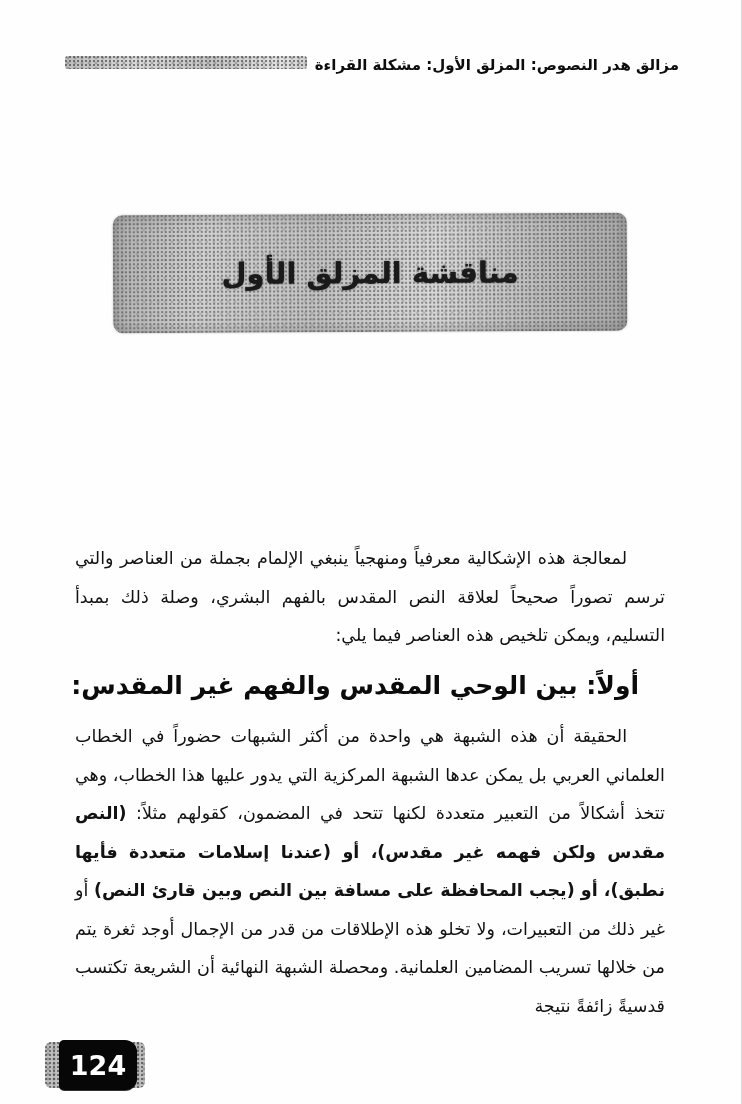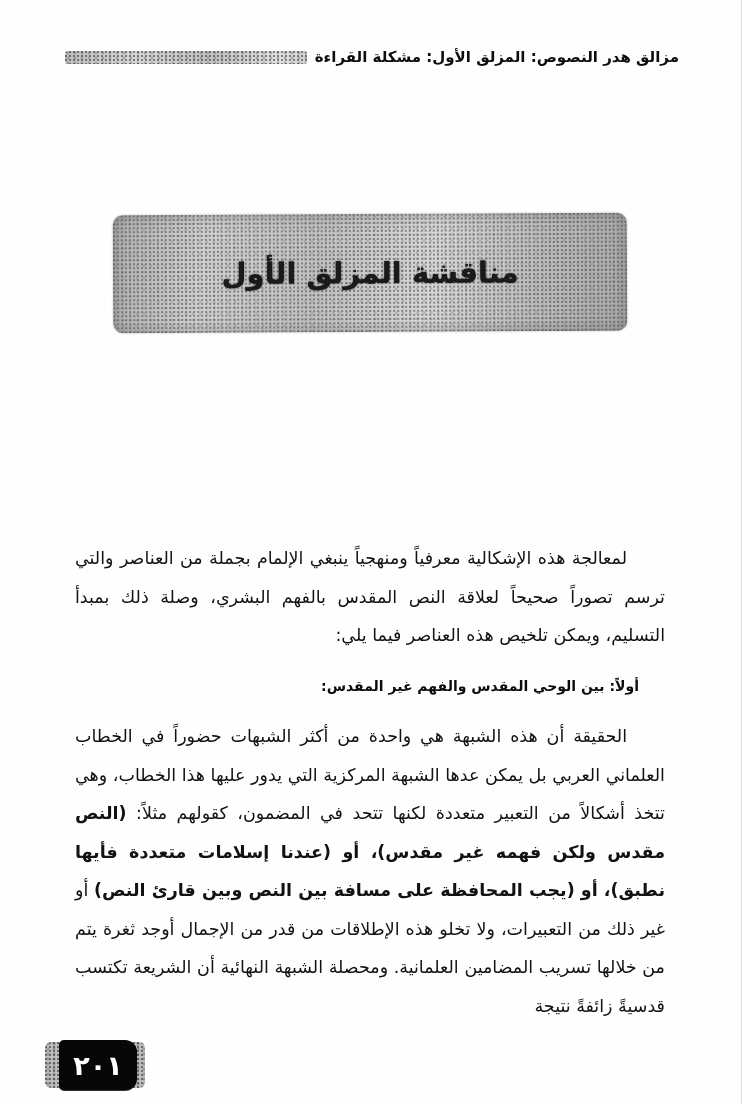--- a/index.html
+++ b/index.html
@@ -12,25 +12,25 @@
     overflow: hidden;
     direction: rtl;
     font-family: "DejaVu Sans", "DejaVu Serif", sans-serif;
     color: #141414;
     border-right: 1px solid #d9d9d9;
   }
 
   
   .page-header {
     position: absolute;
-    top: 48px;
+    top: 56px;
     right: 62px;
     left: 62px;
     display: flex;
-    align-items: flex-end;
+    align-items: flex-start;
   }
   .header-title {
     font-size: 15px;
     font-weight: 700;
     white-space: nowrap;
     color: #0d0d0d;
   }
   .header-rule {
     flex: 1;
     height: 13px;
@@ -81,21 +81,21 @@
     right: 64px;
     width: 614px;
     font-size: 17.5px;
     line-height: 38.5px;
     text-align: justify;
     color: #121212;
   }
   .para { margin: 12px; text-indent: 38px; }
   .subheading {
     margin: 0;
-    font-size: 14px;
+    font-size: 25px;
     font-weight: 700;
     line-height: 38.5px;
     text-indent: 38px;
     color: #0b0b0b;
   }
   .bold { font-weight: 700; }
 
   
   .footer-fringe {
     position: absolute;
@@ -143,15 +143,15 @@
 
   <main class="page-body">
     <p class="para">لمعالجة هذه الإشكالية معرفياً ومنهجياً ينبغي الإلمام بجملة من العناصر والتي ترسم تصوراً صحيحاً لعلاقة النص المقدس بالفهم البشري، وصلة ذلك بمبدأ التسليم، ويمكن تلخيص هذه العناصر فيما يلي:</p>
 
     <h2 class="subheading">أولاً: بين الوحي المقدس والفهم غير المقدس:</h2>
 
     <p class="para"><span>الحقيقة أن هذه الشبهة هي واحدة من أكثر الشبهات حضوراً في الخطاب العلماني العربي بل يمكن عدها الشبهة المركزية التي يدور عليها هذا الخطاب، وهي تتخذ أشكالاً من التعبير متعددة لكنها تتحد في المضمون، كقولهم مثلاً: </span><span class="bold">(النص مقدس ولكن فهمه غير مقدس)، أو (عندنا إسلامات متعددة فأيها نطبق)، أو (يجب المحافظة على مسافة بين النص وبين قارئ النص)</span><span> أو غير ذلك من التعبيرات، ولا تخلو هذه الإطلاقات من قدر من الإجمال أوجد ثغرة يتم من خلالها تسريب المضامين العلمانية. ومحصلة الشبهة النهائية أن الشريعة تكتسب قدسيةً زائفةً نتيجة</span></p>
   </main>
 
   <div class="footer-fringe"></div>
-  <div class="page-number-block">٢٠١</div>
+  <div class="page-number-block">124</div>
 
 </div>
 
 </body></html>

